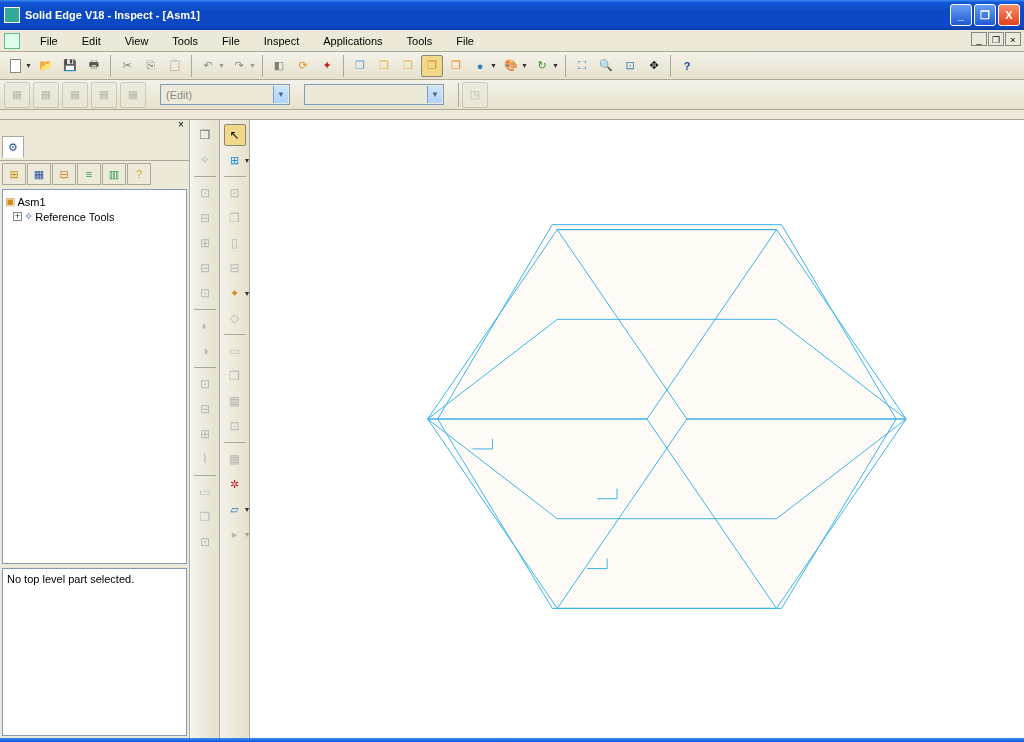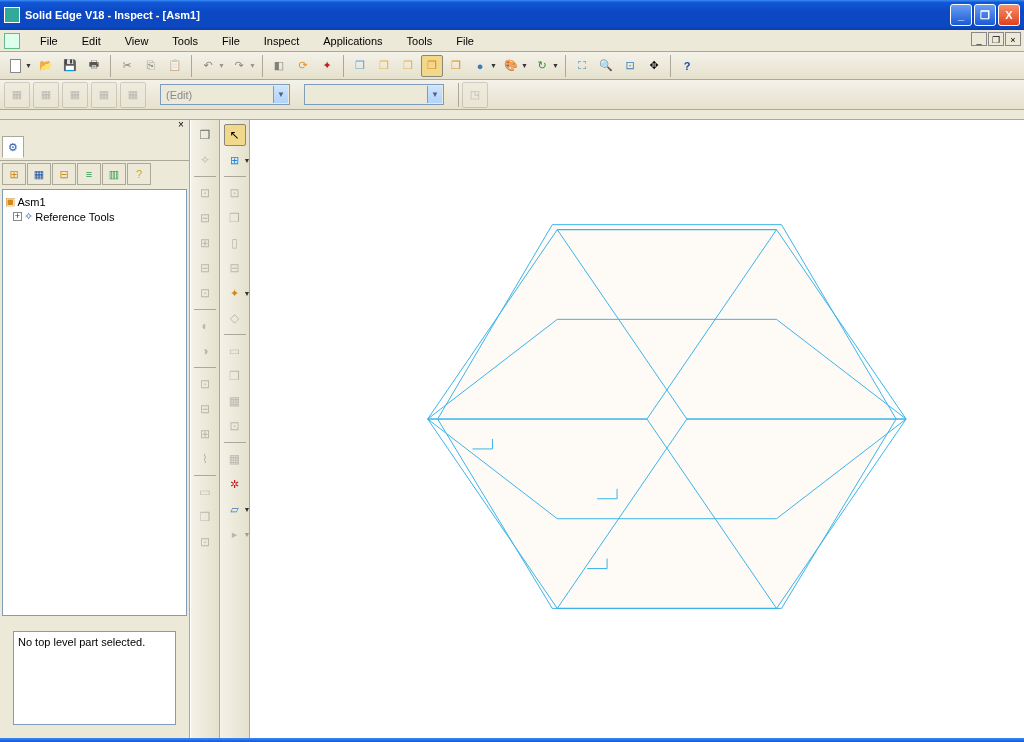--- a/index.html
+++ b/index.html
@@ -43,21 +43,21 @@
 .tabrow { display: flex; gap: 1px; padding: 2px; }
 .tabbtn { width: 22px; height: 22px; border: 1px solid #aca899; background: #ece9d8; display: flex; align-items: center; justify-content: center; }
 .tabbtn.active { background: #fff; border-bottom-color: #fff; }
 .subtabrow { display: flex; gap: 1px; padding: 2px; border-top: 1px solid #aca899; }
 .subtabrow .tabbtn { width: 24px; height: 22px; }
 .tree { flex: 1; background: #fff; border: 1px solid #7f9db9; margin: 2px; padding: 4px 2px; overflow: auto; }
 .treeitem { display: flex; align-items: center; gap: 2px; padding: 1px 0; }
 .treeitem .ind { display: inline-block; }
 .treeitem .exp { width: 9px; height: 9px; border: 1px solid #888; font-size: 9px; line-height: 7px; text-align: center; color: #333; }
 .treeitem .ico { font-size: 11px; }
-.infopane { height: 94px; background: #fff; border: 1px solid #7f9db9; margin: 13px; padding: 4px; color: #000; }
+.infopane { height: 168px; background: #fff; border: 1px solid #7f9db9; margin: 2px; padding: 4px; color: #000; }
 
 .viewport-wrap { flex: 1; display: flex; background: #ece9d8; }
 .vtoolbarcol { width: 30px; background: linear-gradient(to right, #f4f2e9, #e5e1cd); border-right: 1px solid #aca899; padding: 4px 2px; display: flex; flex-direction: column; gap: 3px; align-items: center; }
 .vtoolbarcol.first { border-left: 1px solid #fff; }
 .vbtn { width: 22px; height: 22px; border: 1px solid transparent; border-radius: 2px; display: flex; align-items: center; justify-content: center; font-size: 12px; color: #6b6b6b; position: relative; }
 .vbtn.active { border-color: #8a867a; background: #f1d88a; color: #000; }
 .vbtn.disabled { opacity: 0.4; }
 .vbtn.with-dd { margin-right: 0; }
 .vbtn .dd { position: absolute; right: -6px; font-size: 7px; color: #333; }
 .vtsep { height: 1px; width: 22px; background: #aca899; margin: 2px 0; }

